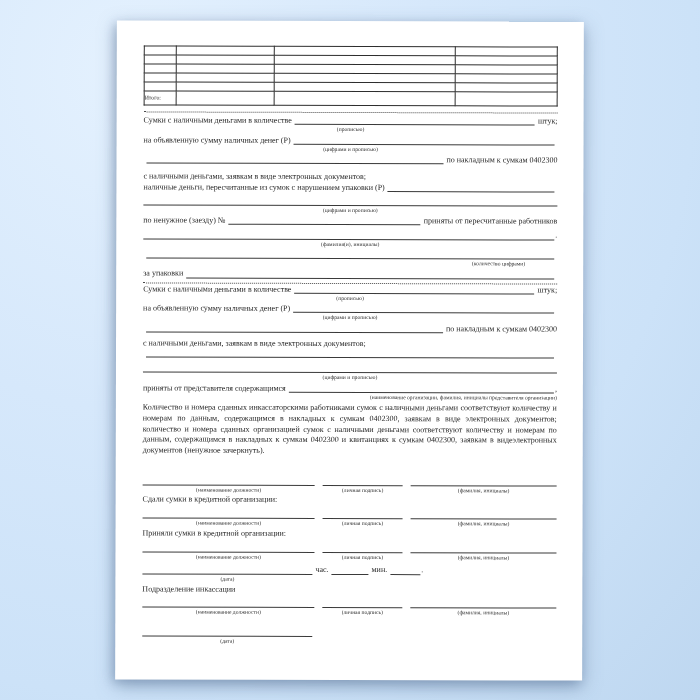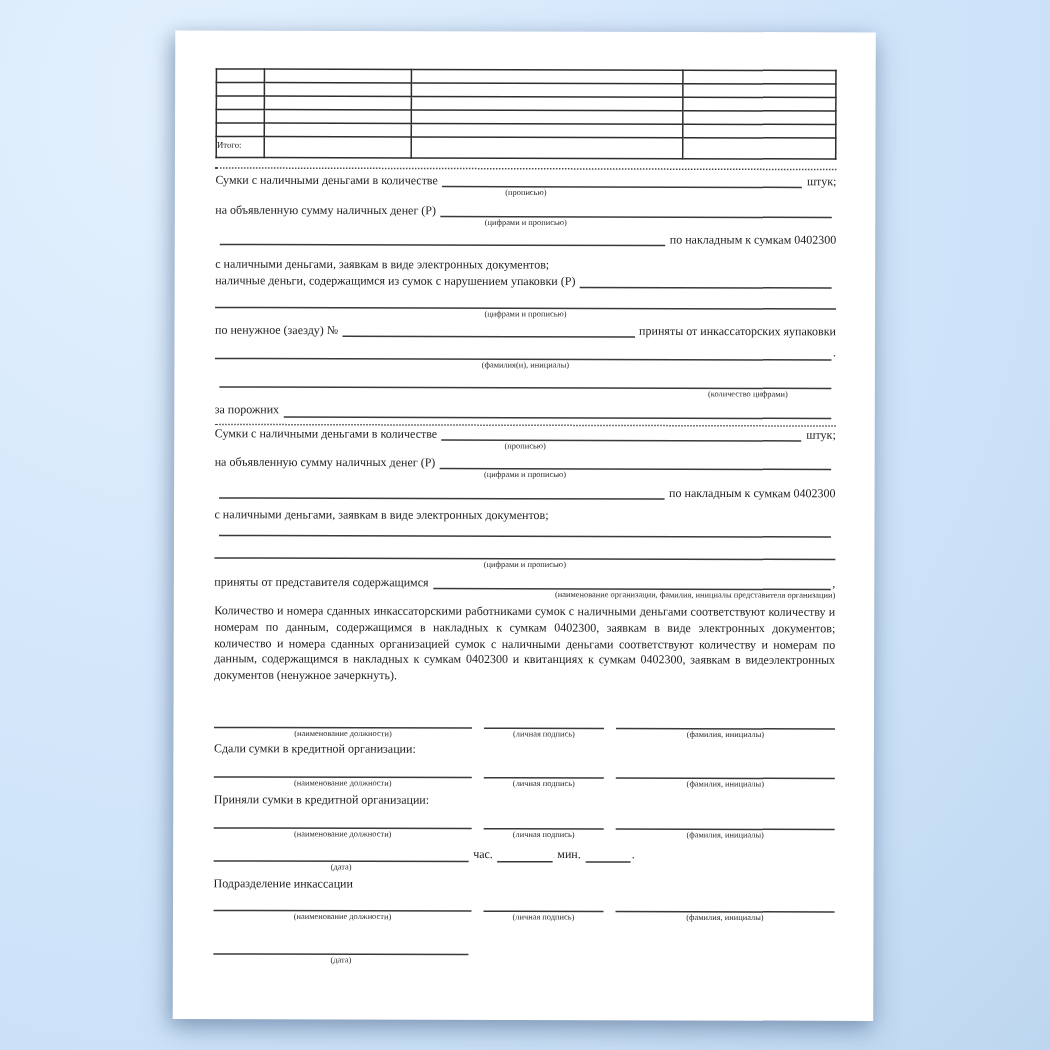--- a/index.html
+++ b/index.html
@@ -110,46 +110,46 @@
   <div class="cap">(цифрами и прописью)</div>
 
   <div class="row">
     <span class="bl"></span>
     <span class="txt">по накладным к сумкам 0402300</span>
   </div>
 
   <div class="plain mt8">с наличными деньгами, заявкам в виде электронных документов;</div>
 
   <div class="row" style="margin-top:1px">
-    <span class="txt">наличные деньги, содержащимся из сумок с нарушением упаковки (Р)</span>
+    <span class="txt">наличные деньги, пересчитанные из сумок с нарушением упаковки (Р)</span>
     <span class="bl"></span>
   </div>
   <div class="row mt5">
     <span class="bl" style="margin:0"></span>
   </div>
   <div class="cap">(цифрами и прописью)</div>
 
   <div class="row">
     <span class="txt">по ненужное (заезду) №</span>
     <span class="bl"></span>
-    <span class="txt">приняты от инкассаторских яупаковки</span>
+    <span class="txt">приняты от пересчитанные работников</span>
   </div>
   <div class="row mt5">
     <span class="bl" style="margin:0 1px 0 0"></span>
     <span class="txt">.</span>
   </div>
   <div class="cap">(фамилия(и), инициалы)</div>
 
   <div class="row">
     <span class="bl"></span>
   </div>
   <div class="cap qty">(количество цифрами)</div>
 
   <div class="row">
-    <span class="txt">за порожних</span>
+    <span class="txt">за упаковки</span>
     <span class="bl"></span>
   </div>
 
   <div class="sep second"></div>
 
   <div class="row" style="margin-top:1px">
     <span class="txt">Сумки с наличными деньгами в количестве</span>
     <span class="bl"></span>
     <span class="txt">штук;</span>
   </div>

